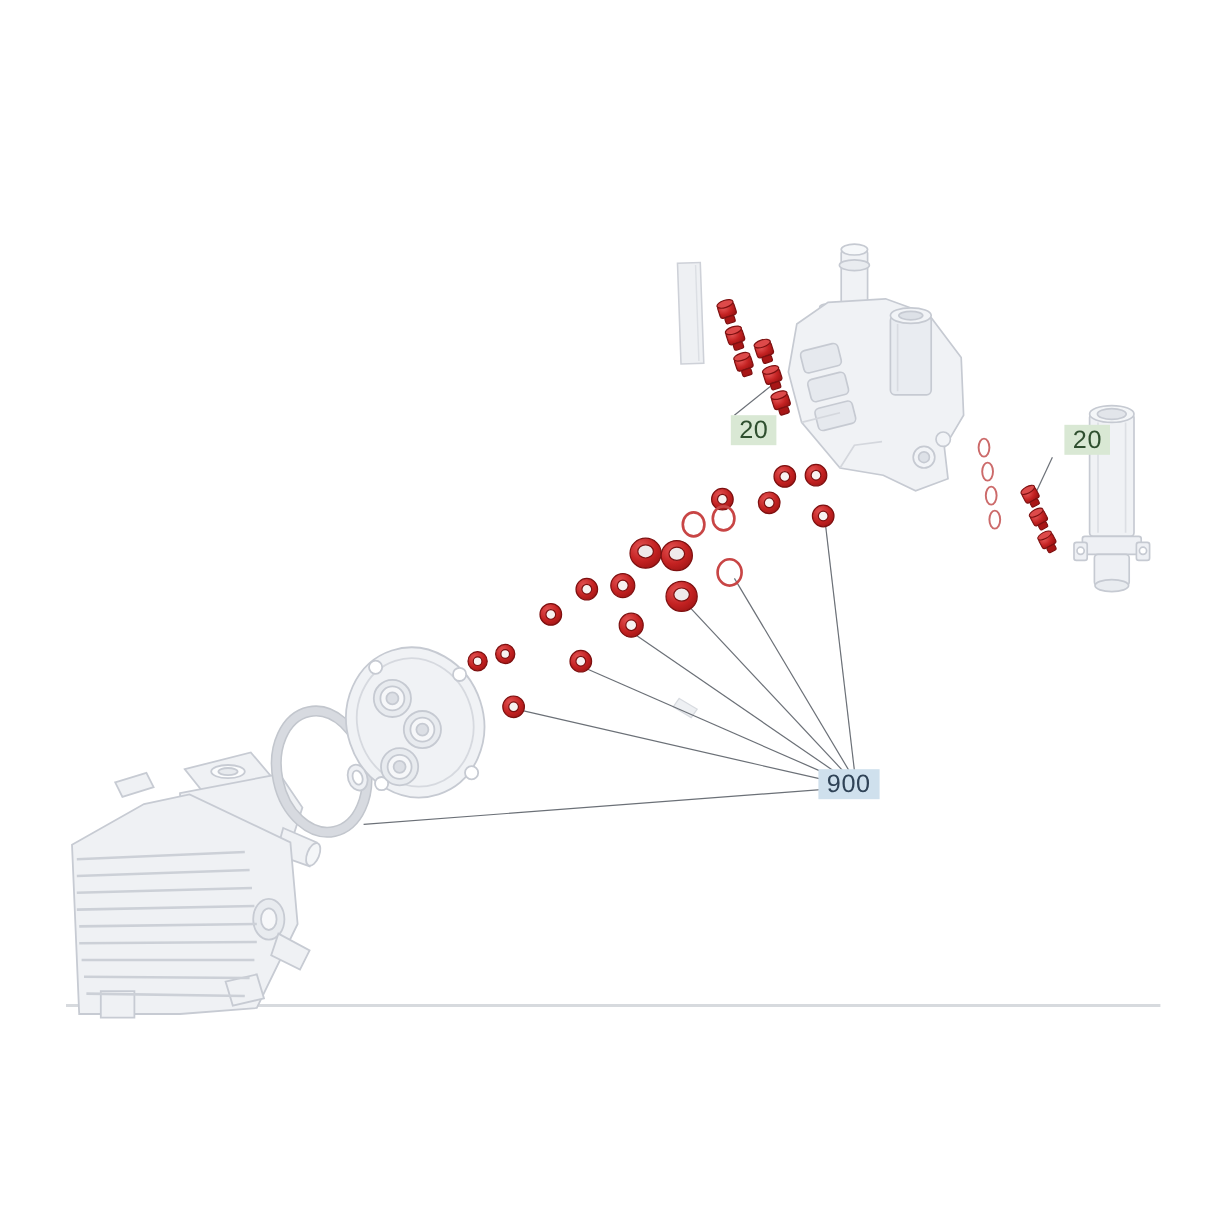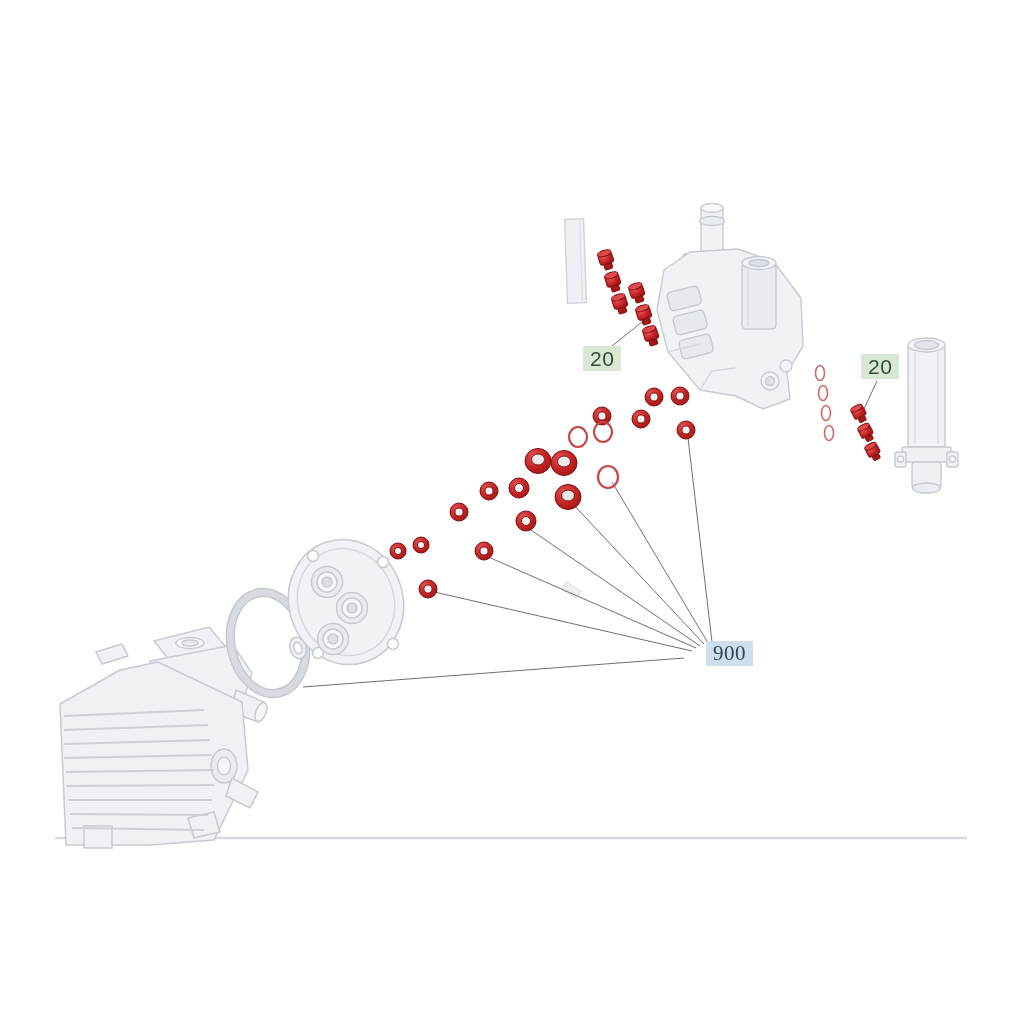--- a/index.html
+++ b/index.html
@@ -12,21 +12,21 @@
   }
   .stage svg{position:absolute;left:0;top:0;display:block;}
   .callout{
     position:absolute;
     display:flex;align-items:center;justify-content:center;
     padding:2px 7px;
     font-size:21px;line-height:1;
     letter-spacing:0.5px;
     user-select:none;
   }
-  .callout.green{background:var(--callout-green-bg,#d9e8d4);color:var(--callout-green-fg,#2f4f2f);}
+  .callout.green{background:var(--callout-green-bg,#d9e8d4);color:var(--callout-green-fg,#2f4f2f);margin-left:26px;}
   .callout.blue{background:var(--callout-blue-bg,#cfe0ed);color:var(--callout-blue-fg,#2f4256);}
 </style>
 </head>
 <body>
 
 <div class="stage">
 
   <svg id="diagram-svg" width="1024" height="1024" viewBox="0 0 1024 1024">
     <defs>
       <radialGradient id="redBody" cx="35%" cy="30%" r="85%">
@@ -269,14 +269,14 @@
           <ellipse cy="-6" rx="7" ry="3" fill="#dd4a4a" stroke="#7d1010" stroke-width="1"></ellipse>
           <rect x="-4" y="5" width="8" height="5.5" rx="1.5" fill="#a81616" stroke="#7d1010" stroke-width="1"></rect>
         </g>
       </g>
   </svg>
 
   <div class="callout green" style="left:583px;top:346px;">20</div>
 
   <div class="callout green" style="left:861px;top:354px;">20</div>
 
-  <div class="callout blue" style="left:706px;top:641px;font-family:Liberation Serif, serif;">900</div>
+  <div class="callout blue" style="left:682px;top:641px;">900</div>
 </div>
 
 </body></html>

